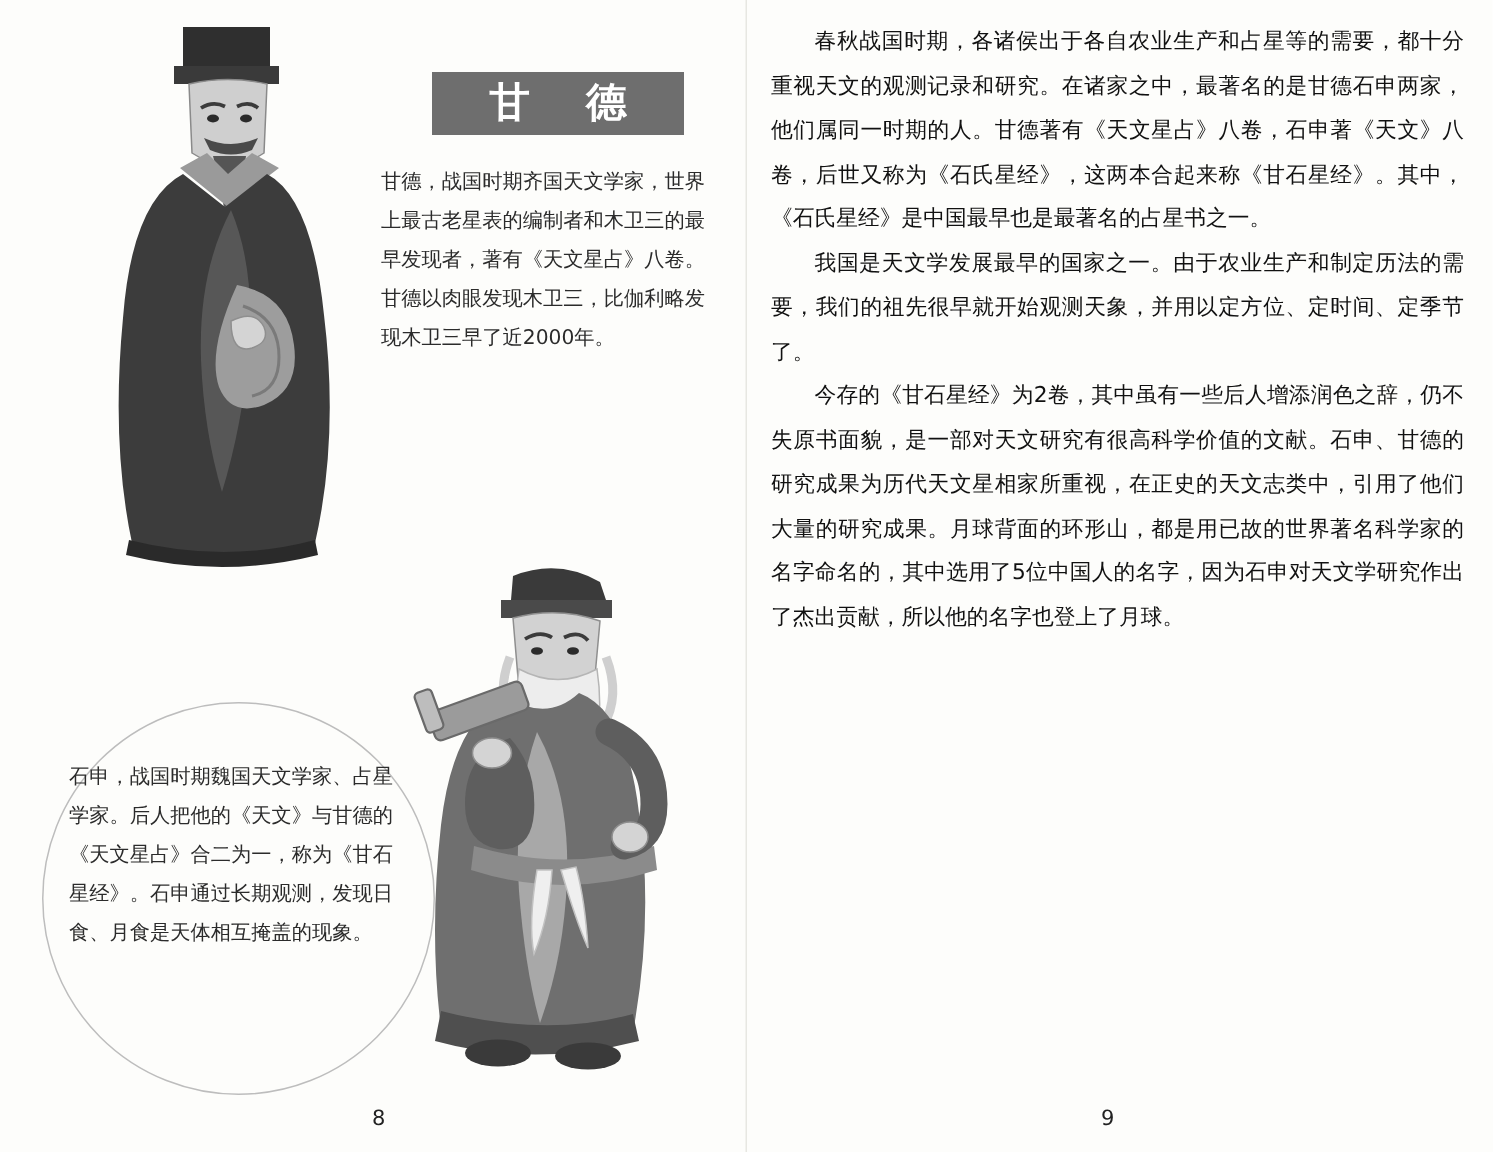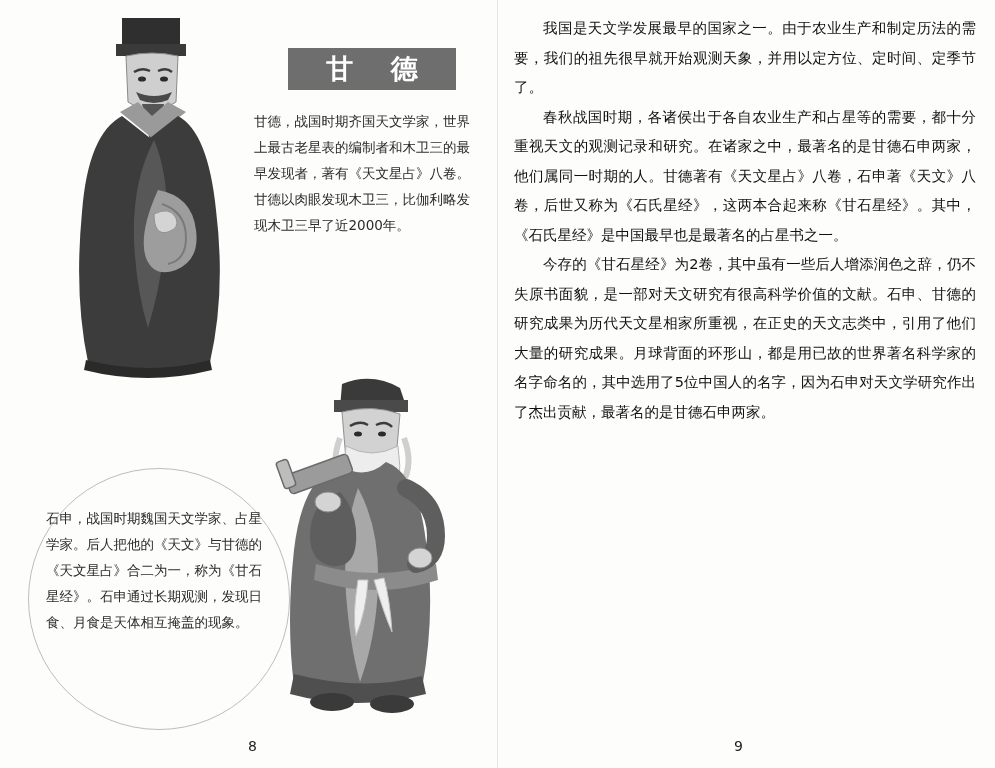--- a/index.html
+++ b/index.html
@@ -215,21 +215,21 @@
     </svg>
 
 
     <div class="caption-block" id="shishen-caption">石申，战国时期魏国天文学家、占星学家。后人把他的《天文》与甘德的《天文星占》合二为一，称为《甘石星经》。石申通过长期观测，发现日食、月食是天体相互掩盖的现象。</div>
 
     <div class="page-number" id="page-num-left">8</div>
   </div>
 
   <div class="right-page">
     <div class="body-text">
+      <p>春秋战国时期，各诸侯出于各自农业生产和占星等的需要，都十分重视天文的观测记录和研究。在诸家之中，最著名的是甘德石申两家，他们属同一时期的人。甘德著有《天文星占》八卷，石申著《天文》八卷，后世又称为《石氏星经》，这两本合起来称《甘石星经》。其中，《石氏星经》是中国最早也是最著名的占星书之一。</p>
       <p>我国是天文学发展最早的国家之一。由于农业生产和制定历法的需要，我们的祖先很早就开始观测天象，并用以定方位、定时间、定季节了。</p>
-      <p>春秋战国时期，各诸侯出于各自农业生产和占星等的需要，都十分重视天文的观测记录和研究。在诸家之中，最著名的是甘德石申两家，他们属同一时期的人。甘德著有《天文星占》八卷，石申著《天文》八卷，后世又称为《石氏星经》，这两本合起来称《甘石星经》。其中，《石氏星经》是中国最早也是最著名的占星书之一。</p>
-      <p>今存的《甘石星经》为2卷，其中虽有一些后人增添润色之辞，仍不失原书面貌，是一部对天文研究有很高科学价值的文献。石申、甘德的研究成果为历代天文星相家所重视，在正史的天文志类中，引用了他们大量的研究成果。月球背面的环形山，都是用已故的世界著名科学家的名字命名的，其中选用了5位中国人的名字，因为石申对天文学研究作出了杰出贡献，最著名的是甘德石申两家。</p>
+      <p>今存的《甘石星经》为2卷，其中虽有一些后人增添润色之辞，仍不失原书面貌，是一部对天文研究有很高科学价值的文献。石申、甘德的研究成果为历代天文星相家所重视，在正史的天文志类中，引用了他们大量的研究成果。月球背面的环形山，都是用已故的世界著名科学家的名字命名的，其中选用了5位中国人的名字，因为石申对天文学研究作出了杰出贡献，所以他的名字也登上了月球。</p>
     </div>
 
     <div class="page-number" id="page-num-right">9</div>
   </div>
 
 </div>
 
 </body></html>

